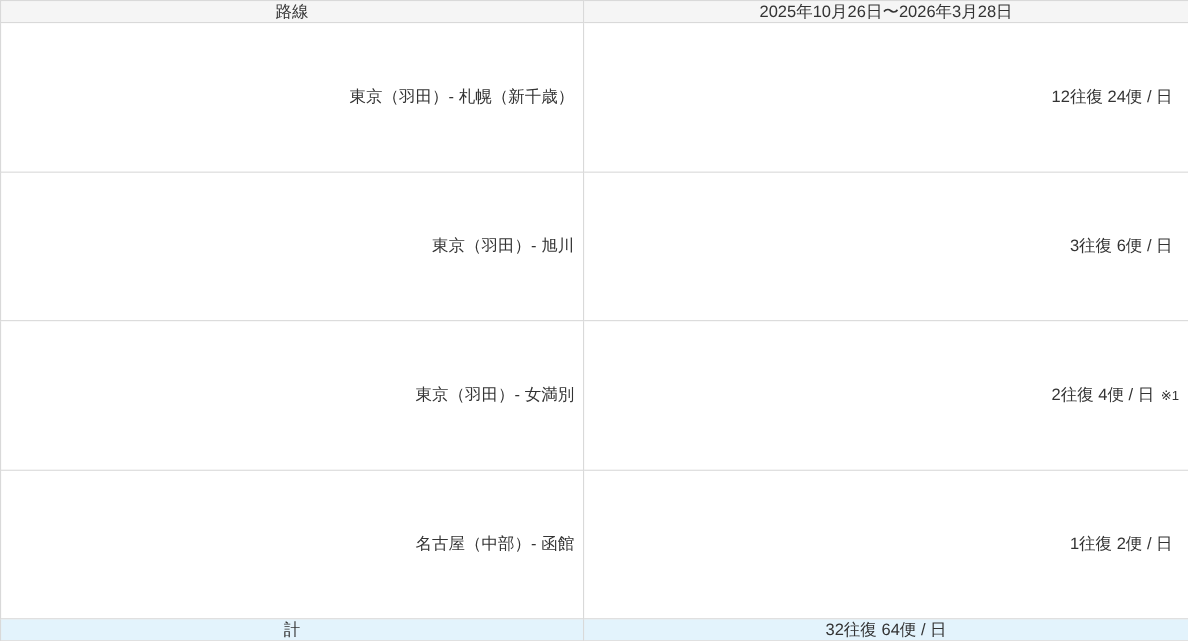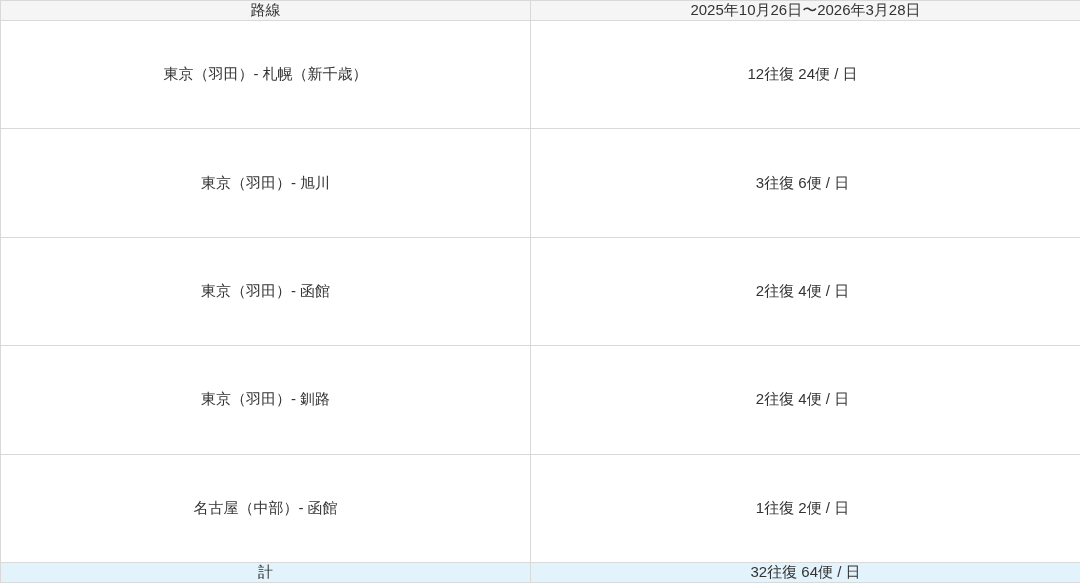--- a/index.html
+++ b/index.html
@@ -34,20 +34,21 @@
     white-space: nowrap;
     overflow: hidden;
   }
 
   table.flight-table thead th {
     background: #f5f5f5;
   }
 
   table.flight-table tbody td {
     background: #ffffff;
+    text-align: right;
   }
 
   table.flight-table tr.total-row td {
     background: #e3f3fc;
   }
 
   .note {
     font-size: 12px;
     margin-left: 6px;
     color: #333333;
@@ -81,39 +82,31 @@
 
   <tr class="data-row">
     <td class="route-cell">
       <span>東京（羽田）- 旭川</span>
     </td>
     <td class="flights-cell">
       <span>3往復 6便 / 日</span><span class="note"></span>
     </td>
   </tr>
 
+
   <tr class="data-row">
     <td class="route-cell">
-      <span>東京（羽田）- 函館</span>
+      <span>東京（羽田）- 女満別</span>
     </td>
     <td class="flights-cell">
-      <span>2往復 4便 / 日</span><span class="note"></span>
+      <span>2往復 4便 / 日</span><span class="note">※1</span>
     </td>
   </tr>
 
 
-
-  <tr class="data-row">
-    <td class="route-cell">
-      <span>東京（羽田）- 釧路</span>
-    </td>
-    <td class="flights-cell">
-      <span>2往復 4便 / 日</span><span class="note"></span>
-    </td>
-  </tr>
 
 
 
 
 
   <tr class="data-row">
     <td class="route-cell">
       <span>名古屋（中部）- 函館</span>
     </td>
     <td class="flights-cell">

